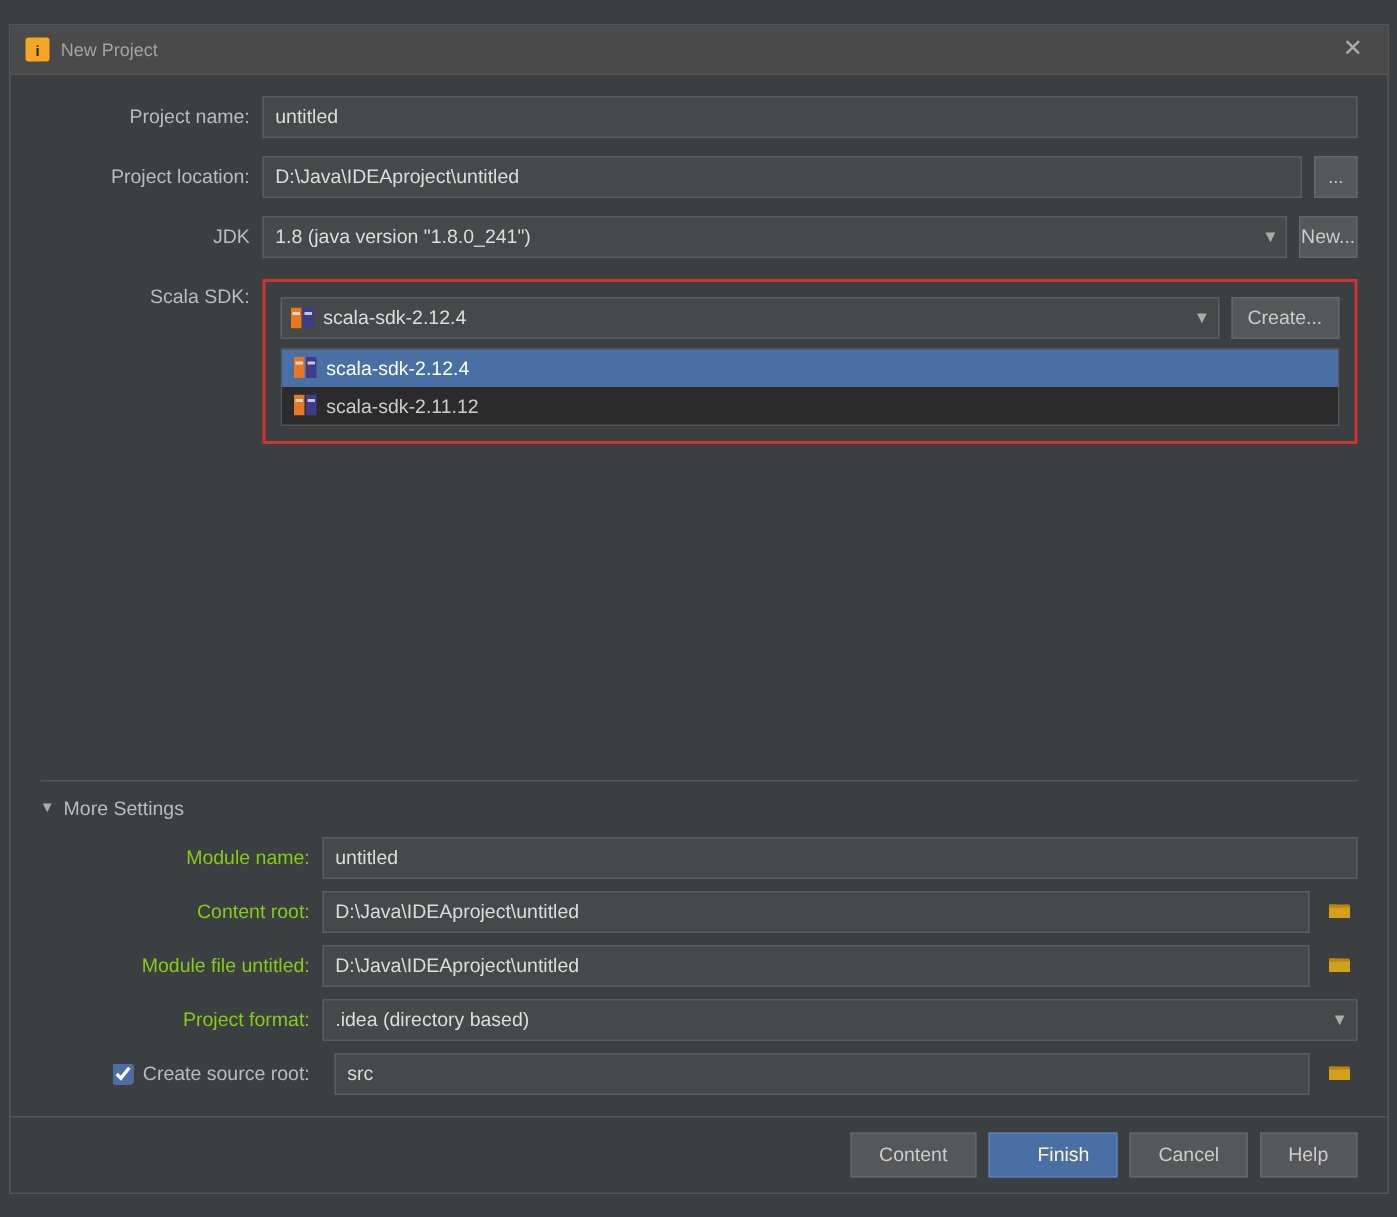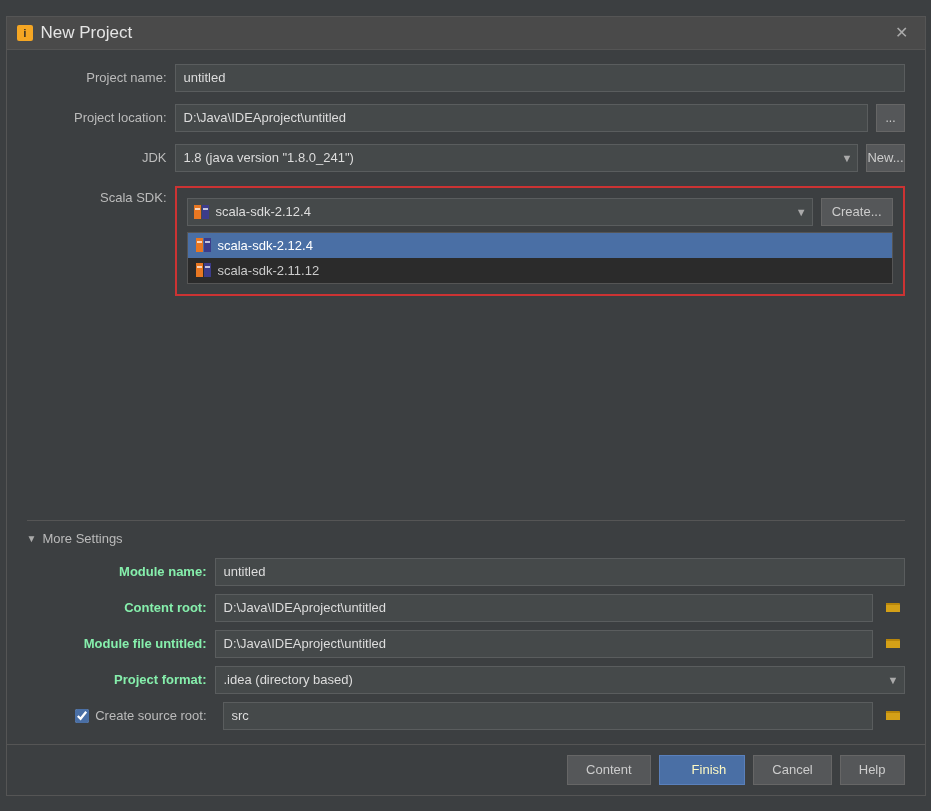--- a/index.html
+++ b/index.html
@@ -43,22 +43,22 @@
       background: #f5a623;
       border-radius: 2px;
       display: flex;
       align-items: center;
       justify-content: center;
       font-size: 10px;
       font-weight: bold;
       color: #222;
     }
     .title-text {
-      color: #e5e5e5;
-      font-size: 17px;
+      color: #a3a3a3;
+      font-size: 12px;
     }
     .close-btn {
       background: none;
       border: none;
       color: #aaaaaa;
       font-size: 16px;
       cursor: pointer;
       padding: 2px 6px;
       line-height: 1;
     }
@@ -225,24 +225,23 @@
       gap: 8px;
     }
     .more-row {
       display: flex;
       align-items: center;
       gap: 8px;
     }
     .more-label {
       width: 180px;
       text-align: right;
-      color: #86efac;
+      color: #84cc16;
       font-size: 13px;
       flex-shrink: 0;
-      font-weight: bold;
     }
     .more-input {
       flex: 1;
       background: #45494a;
       border: 1px solid #5a5d5e;
       color: #dddddd;
       padding: 4px 8px;
       font-size: 13px;
       height: 28px;
       outline: none;

